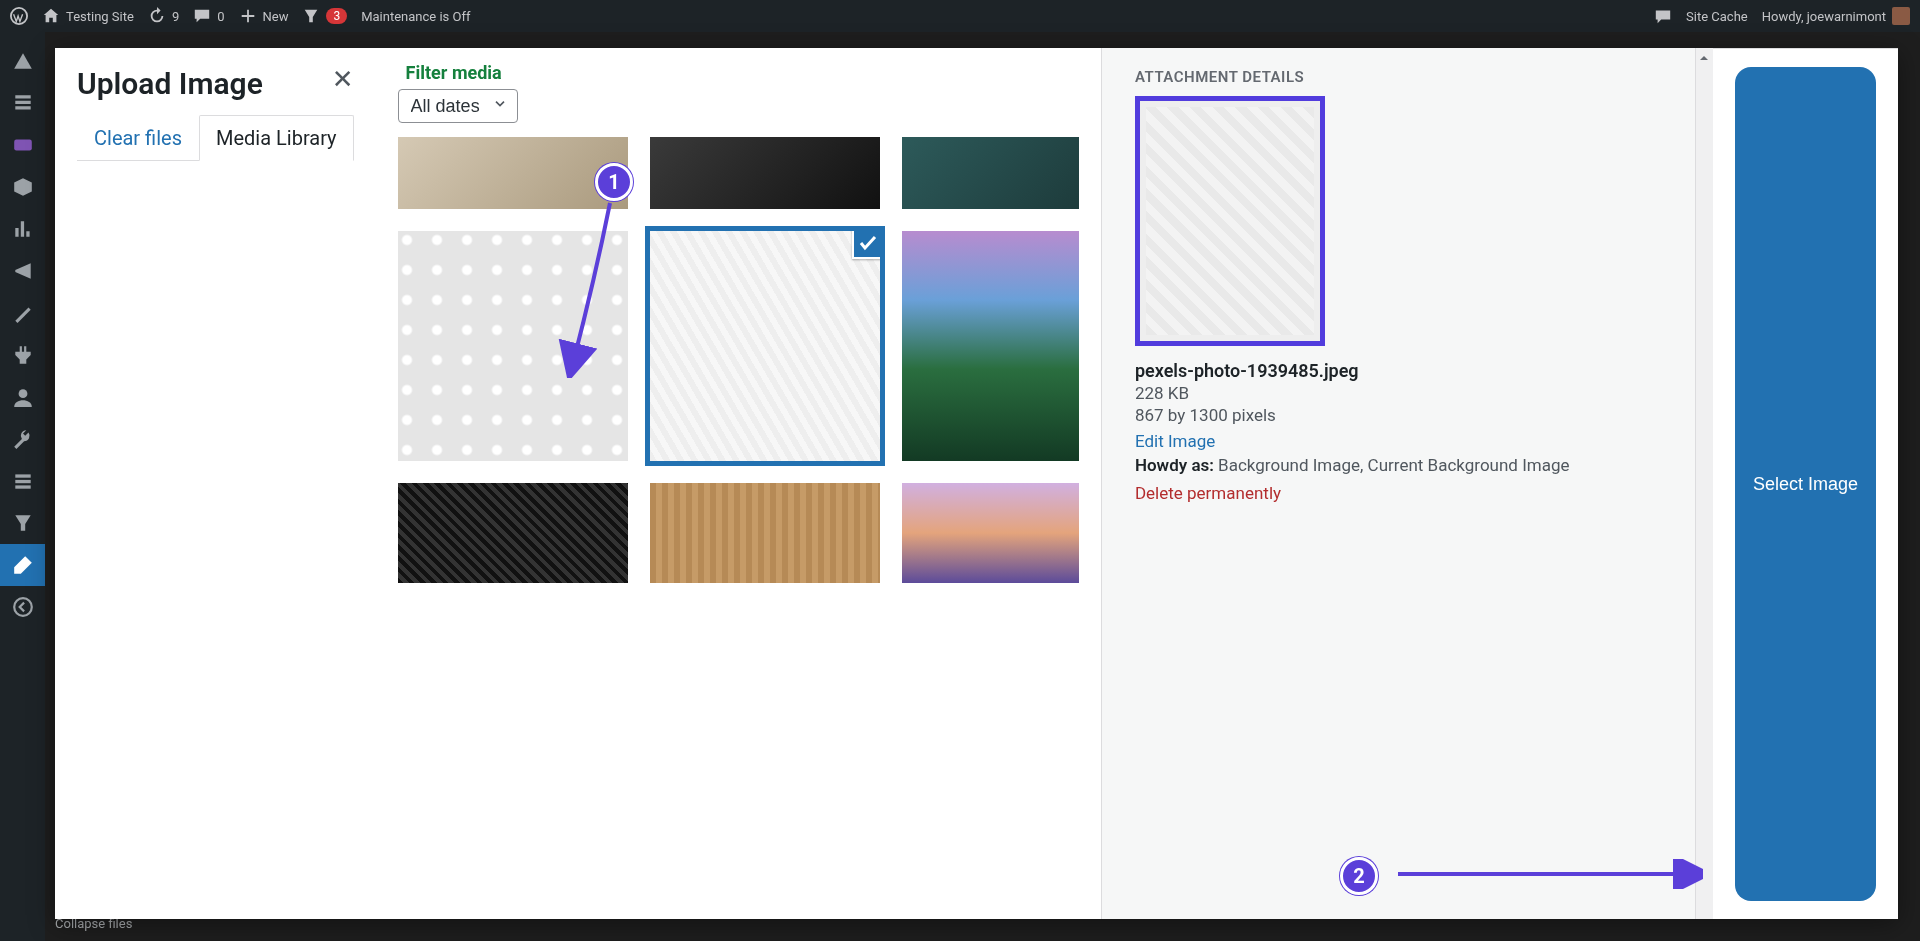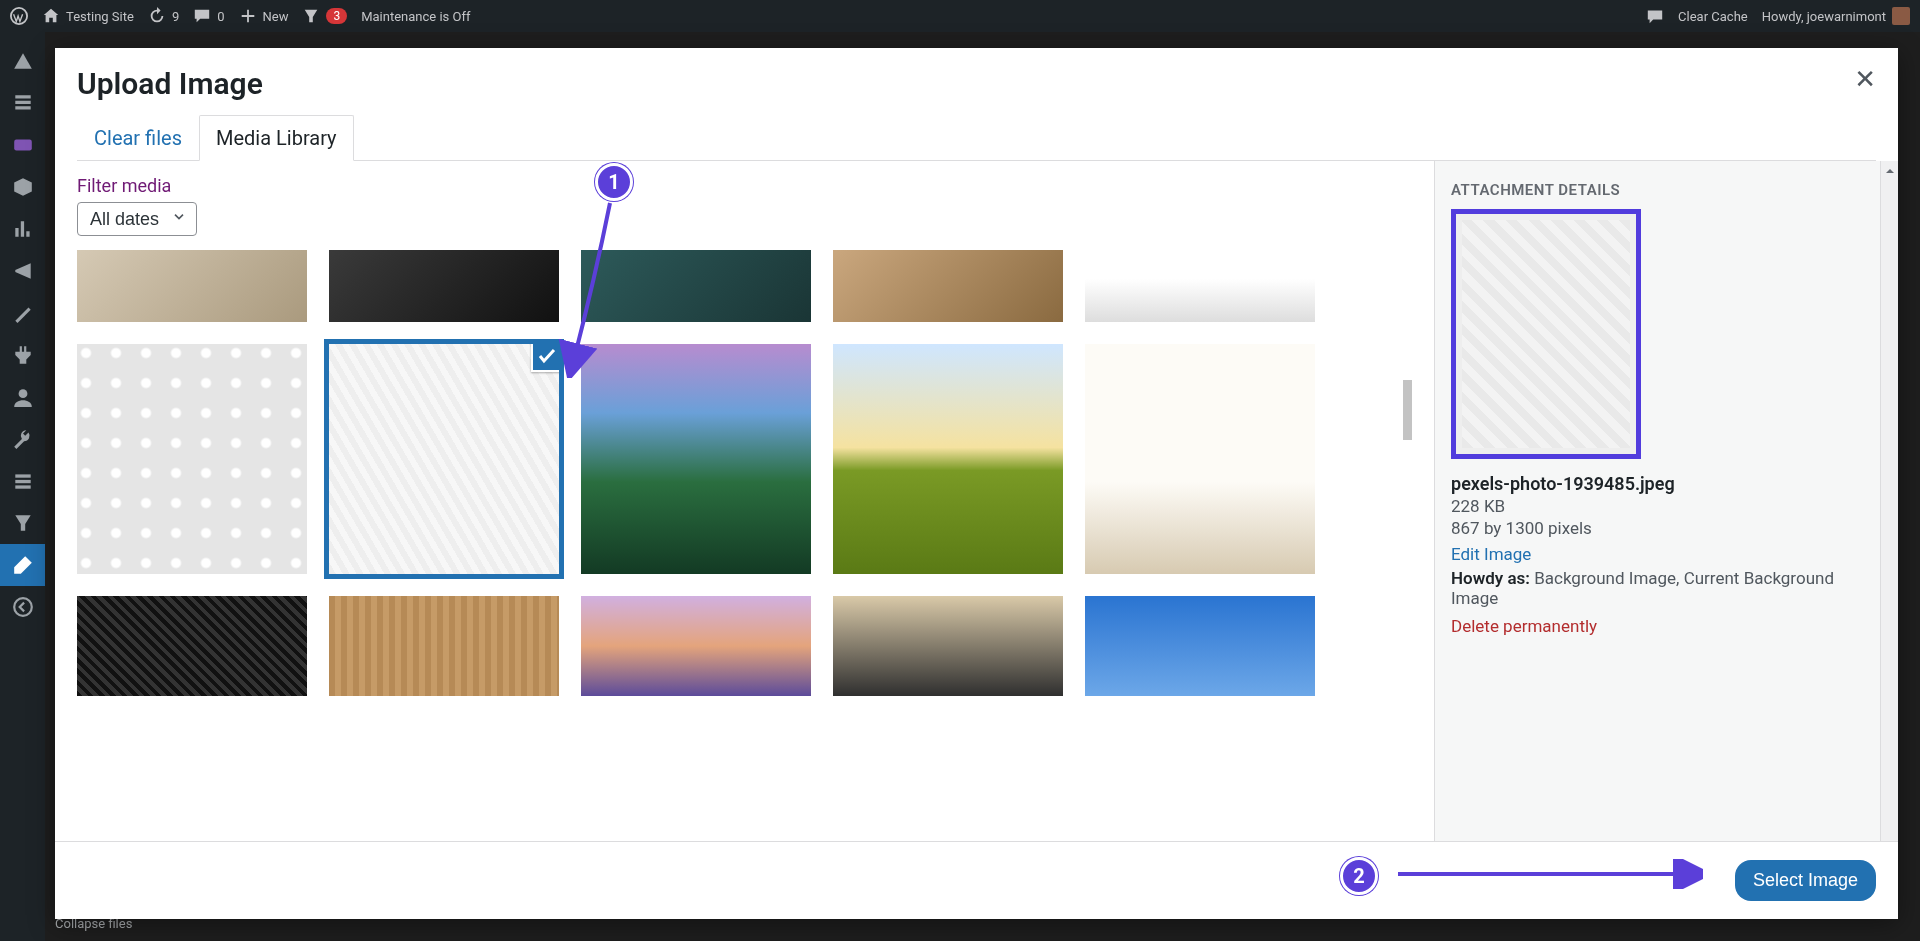--- a/index.html
+++ b/index.html
@@ -65,21 +65,21 @@
 .modal {
   position: absolute;
   top: 48px;
   left: 55px;
   right: 22px;
   bottom: 22px;
   background: #fff;
   border-radius: 0;
   box-shadow: 0 5px 25px rgba(0,0,0,0.4);
   display: flex;
-  flex-direction: column;
+  flex-direction: row;
 }
 .modal-header {
   padding: 18px 22px 0 22px;
   position: relative;
 }
 .modal-title {
   font-size: 30px;
   font-weight: 600;
   color: #1d2327;
   margin-bottom: 14px;
@@ -126,21 +126,21 @@
   display:flex;
   flex-direction:column;
 }
 .filters-row {
   display:flex;
   justify-content:space-between;
   align-items:flex-start;
   margin-bottom: 14px;
 }
 .filter-group { display:flex; flex-direction:column; gap:6px; }
-.filter-label { font-size:18px; font-weight:400; color:#701a75; }
+.filter-label { font-size:18px; font-weight:700; color:#15803d;margin-left:8px; }
 .select {
   border:1px solid #8c8f94;
   border-radius:4px;
   padding: 6px 36px 6px 12px;
   font-size:18px;
   color:#2c3338;
   background:#fff;
   appearance:none;
   position:relative;
 }
@@ -192,24 +192,24 @@
 
 .sidebar-scroll-indicator {
   position:absolute;
   right:-6px; top: 130px;
   width:15px; height:60px;
   background:#c3c3c3;
 }
 
 
 .attachment-sidebar {
-  width: 464px;
+  width: 612px;
   border-left: 1px solid #dcdcde;
   background:#f6f7f7;
-  padding: 20px 22px 20px 16px;
+  padding: 20px 22px 20px 33px;
   overflow-y:auto;
   position:relative;
 }
 .att-heading { font-size:15px; font-weight:600; color:#646970; letter-spacing:0.5px; margin-bottom:10px; }
 .att-preview {
   width: 190px;
   height: 250px;
   border: 5px solid #513cdd;
   background: #eee;
   padding:6px;
@@ -325,21 +325,21 @@
       <span>Maintenance is Off</span>
     </span>
   </div>
   <div class="right">
     <span class="admin-bar-item">
       <svg viewBox="0 0 20 20">
           <path d="M2 4h16v10H8l-4 4v-4H2z"></path>
         </svg>
     </span>
     <span class="admin-bar-item">
-        <span>Clear Cache</span>
+        <span>Site Cache</span>
       </span>
     <span class="admin-bar-item">
       <span>Howdy, joewarnimont</span>
       <span class="avatar"></span>
     </span>
   </div>
 </div>
 
 <div class="admin-menu">
   <div class="admin-menu-item">

